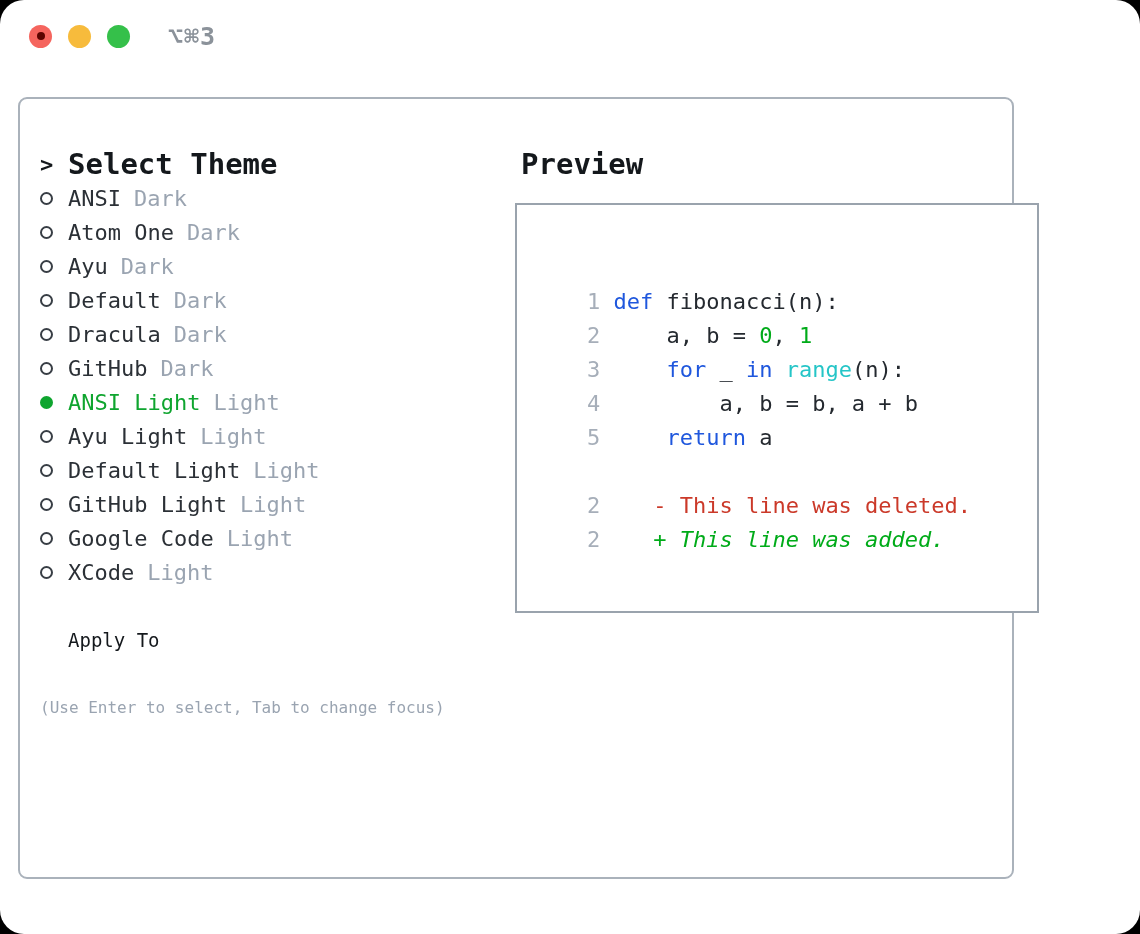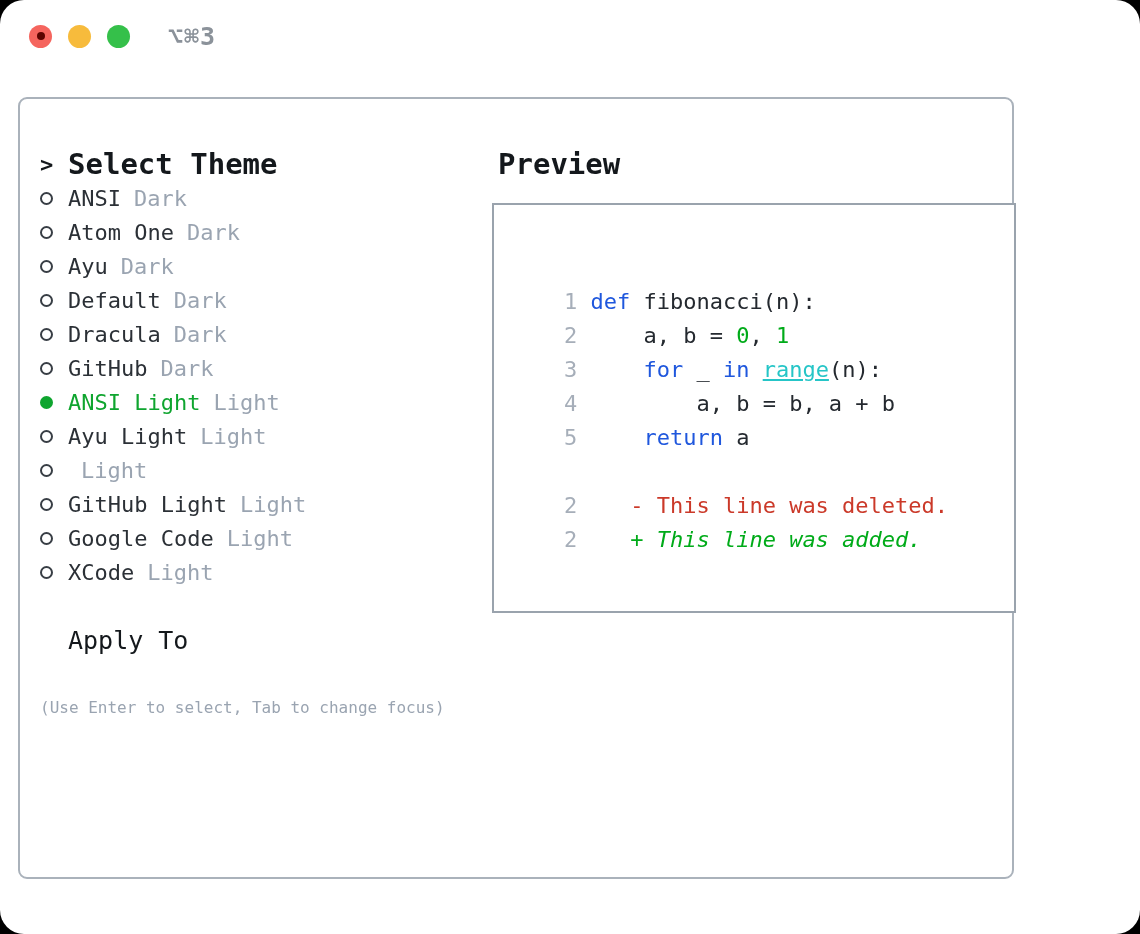--- a/index.html
+++ b/index.html
@@ -32,45 +32,45 @@
   .tl-red{background:var(--tl-red);}
   .tl-red .dot{position:absolute;left:50%;top:50%;width:8px;height:8px;border-radius:50%;background:var(--tl-red-dot);transform:translate(-50%,-50%);}
   .tl-yellow{background:var(--tl-yellow);}
   .tl-green{background:var(--tl-green);}
   .window-title{margin-left:22px;font-size:25px;font-weight:bold;color:var(--title-gray);letter-spacing:1px;}
 
   
   .panel{position:absolute;left:18px;top:97px;width:996px;height:782px;border:2px solid var(--panel-border);border-radius:9px;background:#fff;}
 
   .left-col{position:absolute;left:20px;top:48px;width:462px;}
-  .right-col{position:absolute;left:459px;top:48px;width:500px;}
+  .right-col{position:absolute;left:482px;top:48px;width:500px;}
 
   .row{display:flex;align-items:center;height:34px;font-size:22px;color:var(--text-dark);}
   .marker{display:inline-flex;align-items:center;width:28px;flex:0 0 28px;}
   .marker .ring{width:13px;height:13px;border-radius:50%;border:2px solid #383e45;}
   .row.selected .marker .ring{background:var(--ui-green);border-color:var(--ui-green);}
   .row .name{color:var(--text-dark);white-space:pre;}
   .row.selected .name{color:var(--ui-green);}
   .row .variant{color:var(--text-muted);margin-left:13px;white-space:pre;}
   .prompt{display:inline-block;width:28px;font-weight:bold;color:var(--text-strong);}
   .header{font-weight:bold;color:var(--text-strong);font-size:29px;}
-  .subheader{color:var(--text-strong);font-size:25px;margin-left:28px;text-align:right;}
+  .subheader{color:var(--text-strong);font-size:19px;margin-left:28px;text-align:right;}
   .spacer{height:34px;}
   .help{margin-top:34px;max-width:436px;font-size:16px;line-height:34px;color:var(--text-muted);}
 
   
   .preview-title-row{height:34px;display:flex;align-items:center;margin-left:19px;}
   .preview-box{margin-top:22px;margin-left:13px;width:524px;height:410px;border:2px solid var(--preview-border);background:#fff;padding:46px 0 0 17px;overflow:hidden;}
   .code-line{height:34px;line-height:34px;font-size:22px;white-space:pre;}
   .ln{display:inline-block;width:1ch;margin-right:1ch;color:var(--line-number);}
   .code{white-space:pre;}
   .tok-plain{color:#24292f;}
   .tok-keyword{color:var(--code-blue);}
   .tok-number{color:var(--code-green);}
-  .tok-builtin{color:var(--code-cyan);text-decoration:underline;}
+  .tok-builtin{color:var(--code-cyan);}
   .tok-context{color:var(--context-gray);}
   .tok-deleted{color:var(--code-red);}
   .tok-added{color:var(--code-green);font-style:italic;}
 </style>
 </head>
 <body>
 
 <div class="screen">
 
   <div class="titlebar">
@@ -152,20 +152,21 @@
               <span class="ring"></span>
             </span>
     <span class="name">Ayu Light</span>
     <span class="variant">Light</span>
   </div>
 
   <div class="row item">
     <span class="marker">
               <span class="ring"></span>
             </span>
+    <span class="name">Default Light</span>
     <span class="variant">Light</span>
   </div>
 
   <div class="row item">
     <span class="marker">
               <span class="ring"></span>
             </span>
     <span class="name">GitHub Light</span>
     <span class="variant">Light</span>
   </div>

